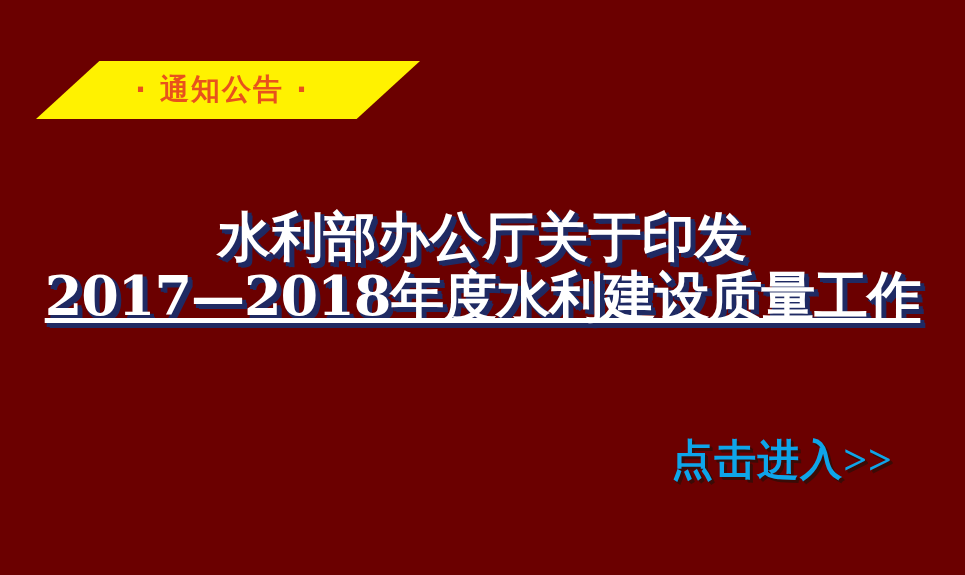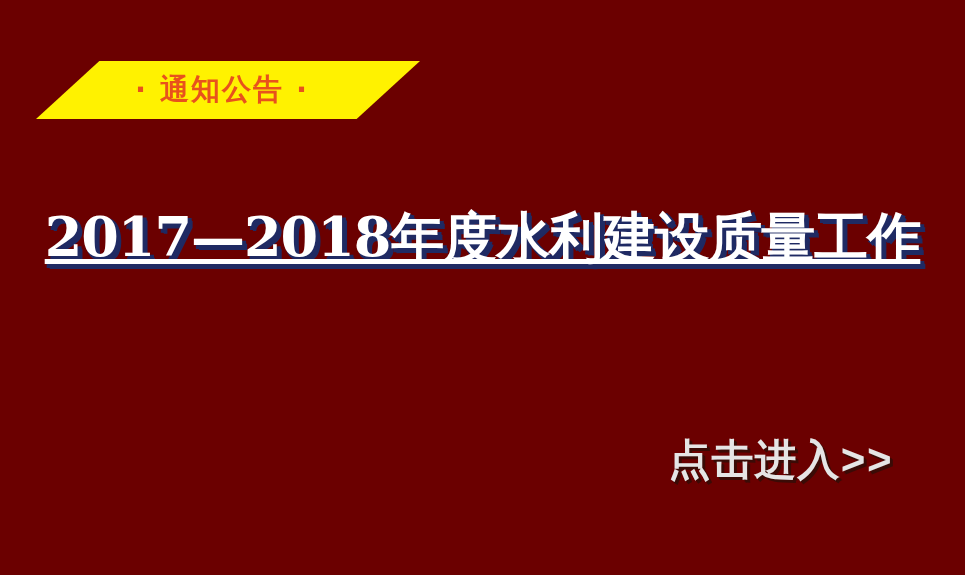--- a/index.html
+++ b/index.html
@@ -79,22 +79,22 @@
     font-size: 54px;
     letter-spacing: -1px;
     text-decoration: underline;
   }
 
   
   #enter-link {
     position: absolute;
     right: 72px;
     top: 432px;
-    color: #e5e5e5;
-    font-family: Liberation Mono, monospace;
+    color: #0ea5e9;
+    font-family: Liberation Serif, serif;
     font-weight: bold;
     font-size: 42px;
     letter-spacing: 1px;
     white-space: nowrap;
     cursor: pointer;
     text-shadow:
       3px 3px 0 #3A0B06,
       2px 2px 0 #3A0B06;
   }
 </style>
@@ -102,18 +102,19 @@
 <body>
 
 <div id="poster">
 
   <div id="banner-wrap">
     <div id="banner-shape"></div>
     <div id="banner-label">· 通知公告 ·</div>
   </div>
 
   <div id="title-block">
+    <span class="title-line">水利部办公厅关于印发</span>
     <span class="title-line wide">2017—2018年度水利建设质量工作</span>
   </div>
 
   <div id="enter-link">点击进入&gt;&gt;</div>
 
 </div>
 
 </body></html>

